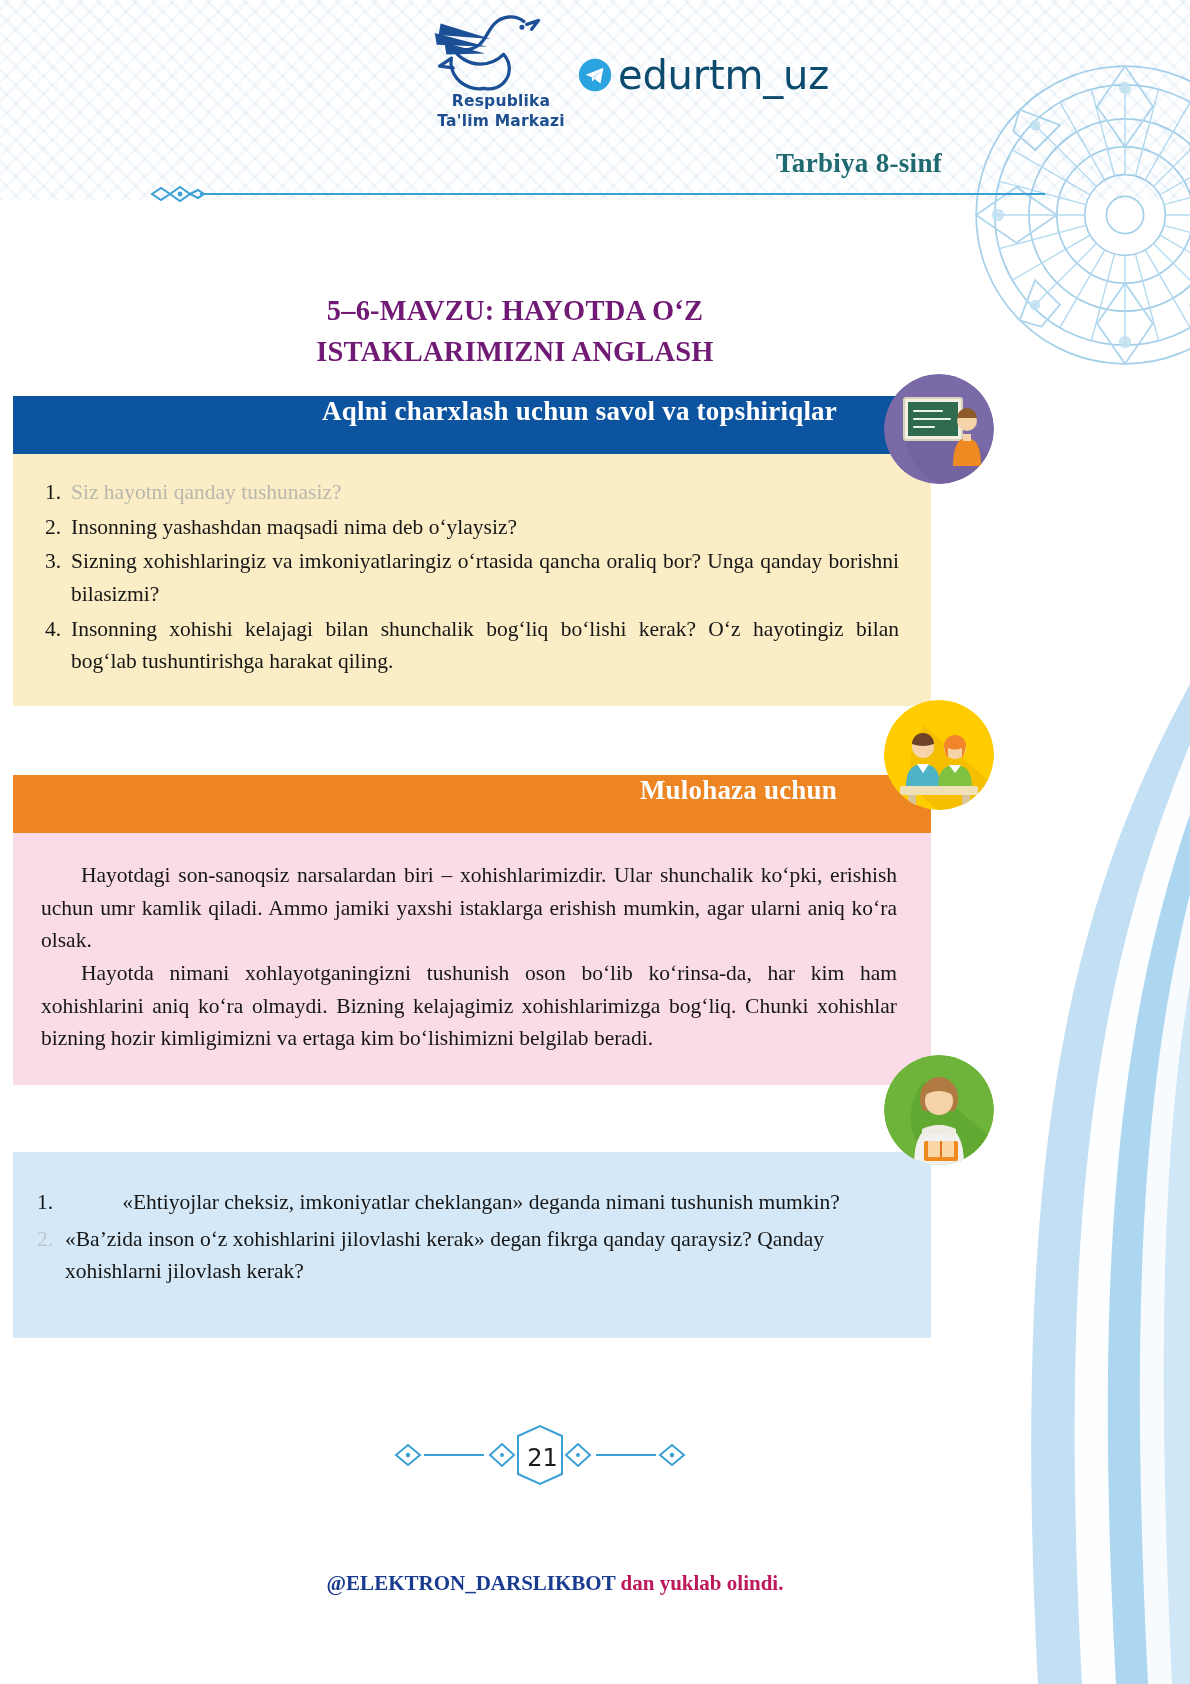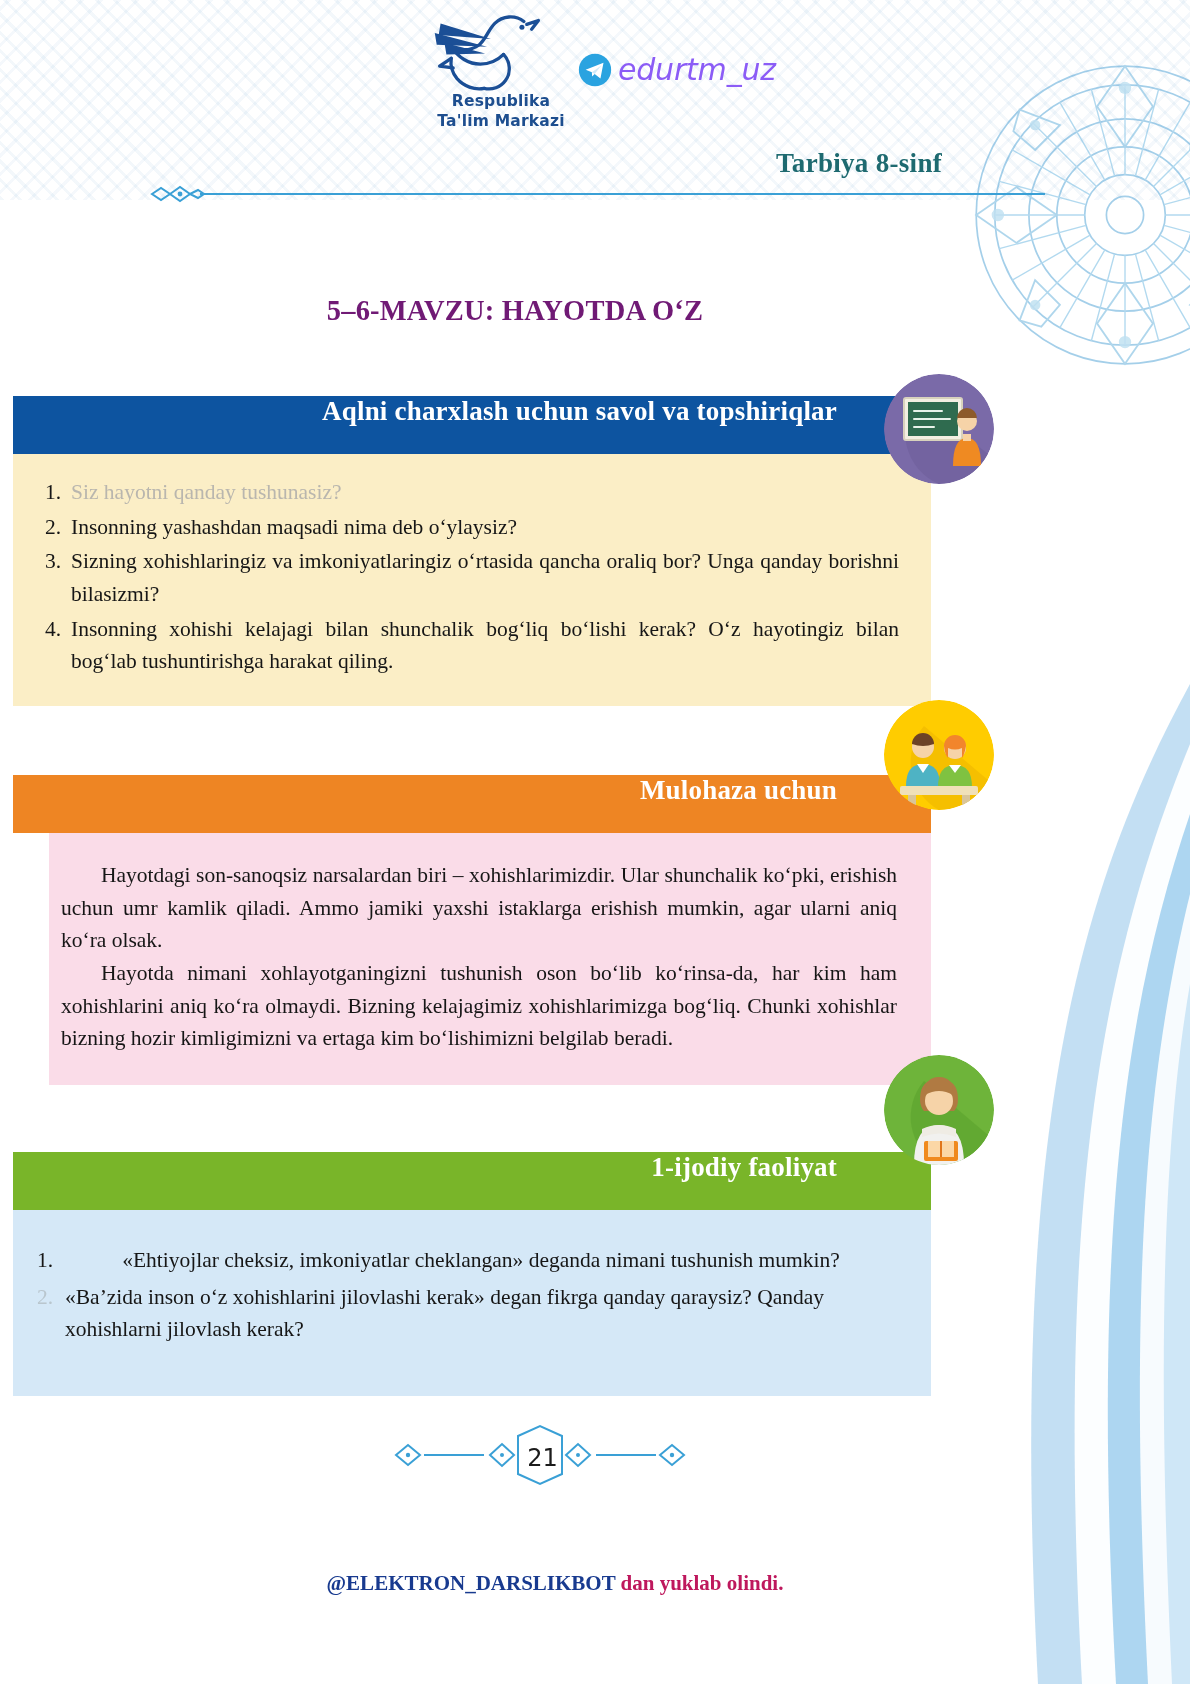--- a/index.html
+++ b/index.html
@@ -38,23 +38,22 @@
     text-align: center; color: #1d4e8f;
     font-family: "DejaVu Sans", sans-serif; font-size: 15.5px; font-weight: 700;
     line-height: 1.28; letter-spacing: .2px;
   }
   .tg-block {
     position: absolute; left: 160px; top: 46px;
     display: flex; align-items: center; gap: 6px;
   }
   .tg-icon { width: 34px; height: 34px; }
   .tg-name {
-    font-family: "DejaVu Sans", sans-serif; font-size: 30px; color: #8b5cf6;
+    font-family: "DejaVu Sans", sans-serif; font-size: 40px; color: #0c4a6e;
     letter-spacing: -.2px;
-    font-style: italic;
   }
 
   .subject-label {
     position: absolute; right: 248px; top: 148px;
     font-size: 27px; font-weight: 700; color: #1e6a70; letter-spacing: .3px;
   }
 
   
   .divider { position: absolute; left: 140px; top: 183px; width: 905px; height: 22px; }
 
@@ -213,20 +212,21 @@
     <g fill="none" stroke="#3aa0d6" stroke-width="2">
       <path d="M30 11 L40 4 L50 11 L40 18 Z"></path>
       <path d="M12 11 L21 5 L30 11 L21 17 Z"></path>
       <path d="M50 11 L58 7 L64 11 L58 15 Z"></path>
     </g>
     <circle cx="40" cy="11" r="2.4" fill="#3aa0d6"></circle>
   </svg>
 
   <div class="lesson-title">
     <div>5–6-MAVZU: HAYOTDA O‘Z</div>
+    <div>ISTAKLARIMIZNI ANGLASH</div>
   </div>
 
   <div class="band" style="top:396px;">
     <div class="banner blue">
       <span class="banner-label">Aqlni charxlash uchun savol va topshiriqlar</span>
     </div>
     <div class="section-body cream">
       <ul class="qlist">
         <li>
           <span class="qnum">1.</span>
@@ -263,21 +263,21 @@
       <path d="M73 44 a10 10 0 0 1 20 0 z" fill="#8d5a2b"></path>
       <path d="M69 92 q0-28 14-28 q14 0 14 28 z" fill="#ef8a22"></path>
       <rect x="79" y="60" width="8" height="7" fill="#f6d3a8"></rect>
     </svg>
   </div>
 
   <div class="band" style="top:775px;">
     <div class="banner orange">
       <span class="banner-label">Mulohaza uchun</span>
     </div>
-    <div class="section-body pink" style="padding:26px 34px 30px 12px;margin-left:36px;">
+    <div class="section-body pink" style="padding:26px 34px 30px 28px;">
       <p class="para">Hayotdagi son-sanoqsiz narsalardan biri – xohishlarimizdir. Ular shunchalik ko‘pki, erishish uchun umr kamlik qiladi. Ammo jamiki yaxshi istaklarga erishish mumkin, agar ularni aniq ko‘ra olsak.</p>
       <p class="para">Hayotda nimani xohlayotganingizni tushunish oson bo‘lib ko‘rinsa-da, har kim ham xohishlarini aniq ko‘ra olmaydi. Bizning kelajagimiz xohishlarimizga bog‘liq. Chunki xohishlar bizning hozir kimligimizni va ertaga kim bo‘lishimizni belgilab beradi.</p>
     </div>
   </div>
 
   <div class="badge" style="left:884px; top:700px;">
     <svg width="110" height="110" viewBox="0 0 110 110">
       <circle cx="55" cy="55" r="55" fill="#ffcc00"></circle>
       <path d="M55 110 A55 55 0 0 0 104 80 L40 26 A55 55 0 0 0 55 110 Z" fill="#edb400" opacity=".55"></path>
       <g>
@@ -292,23 +292,20 @@
         <path d="M54 87 q0-22 17-22 q17 0 17 22 z" fill="#7fc241"></path>
         <path d="M65 65 l6 8 l6-8 z" fill="#ffffff"></path>
       </g>
       <rect x="16" y="86" width="78" height="9" rx="2" fill="#f0e0b8"></rect>
       <rect x="24" y="95" width="8" height="15" fill="#d9c59a"></rect>
       <rect x="78" y="95" width="8" height="15" fill="#d9c59a"></rect>
     </svg>
   </div>
 
   <div class="band" style="top:1152px;">
-    <div class="banner green">
-      <span class="banner-label">1-ijodiy faoliyat</span>
-    </div>
     <div class="section-body sky" style="padding:34px 34px 48px 24px;">
       <ul class="qlist">
         <li style="margin-bottom:4px;">
           <span class="qnum" style="width:28px;flex:0 0 28px;text-align:left;padding-right:6px;">1.</span>
           <span class="qtext" style="text-align:center;">«Ehtiyojlar cheksiz, imkoniyatlar cheklangan» deganda nimani tushunish mumkin?</span>
         </li>
         <li>
           <span class="qnum faded" style="width:28px;flex:0 0 28px;text-align:left;padding-right:6px;color:#b9c6ce;">2.</span>
           <span class="qtext" style="text-align:left;">«Ba’zida inson o‘z xohishlarini jilovlashi kerak» degan fikrga qanday qaraysiz? Qanday xohishlarni jilovlash kerak?</span>
         </li>

